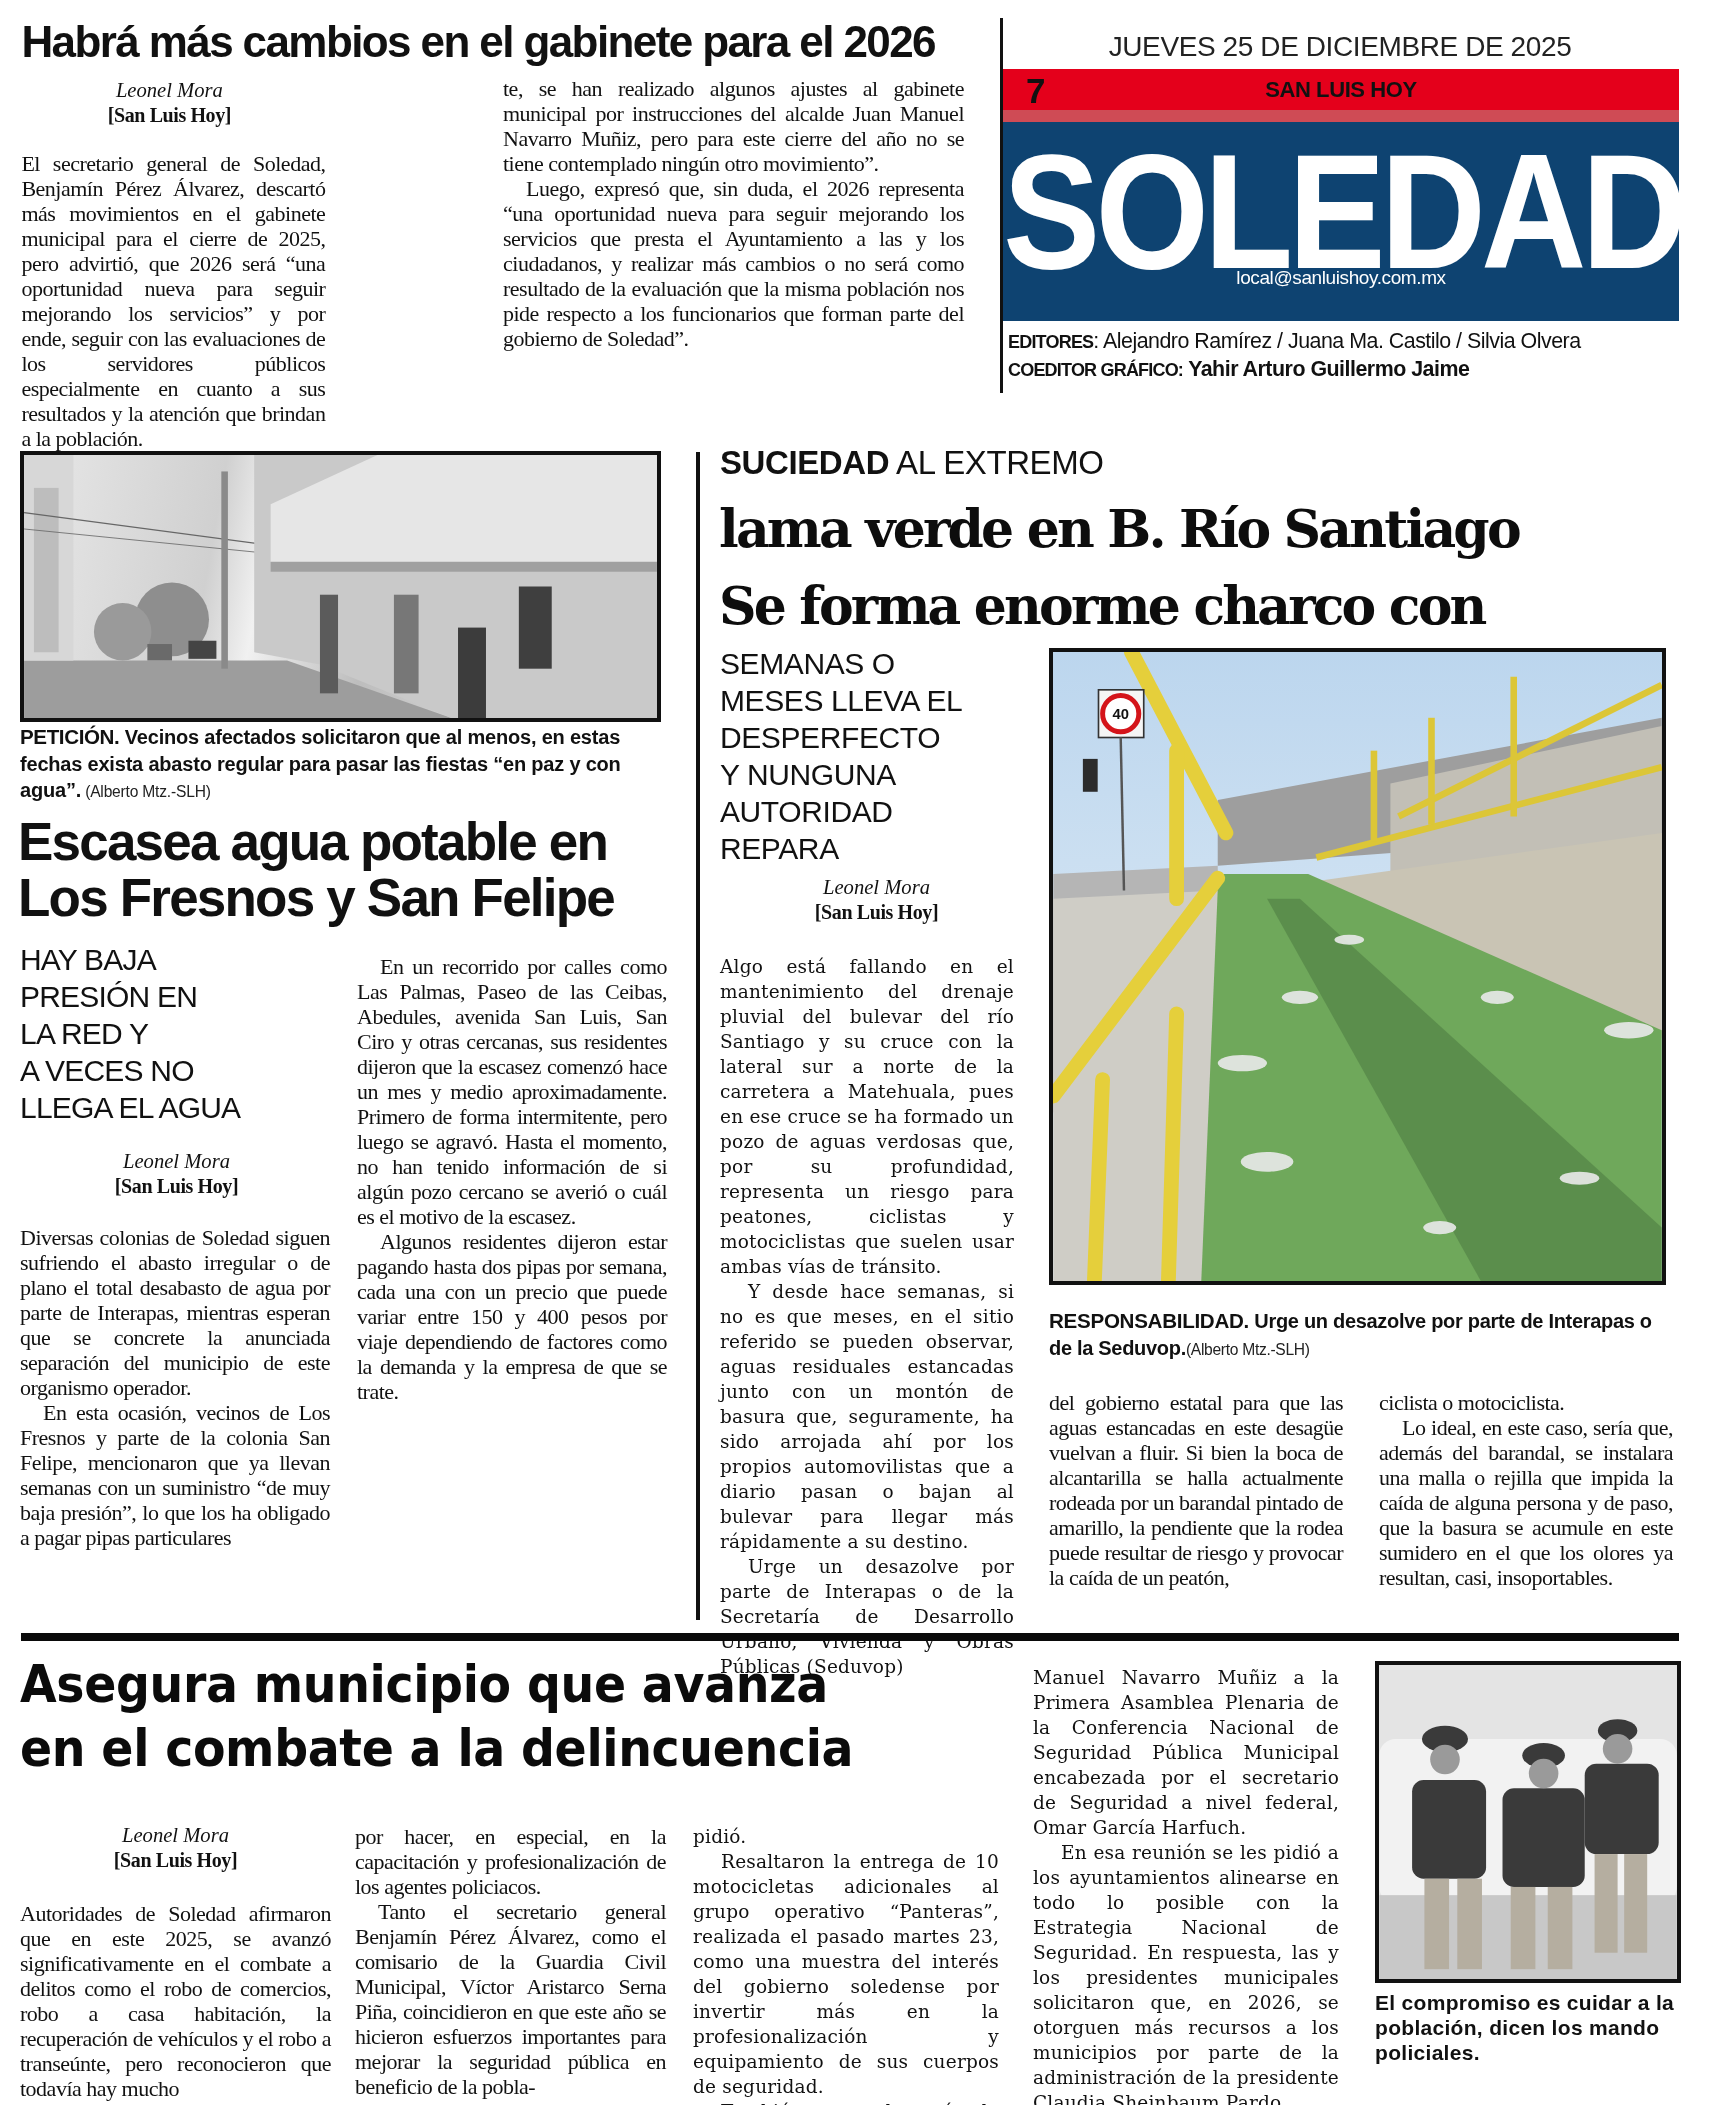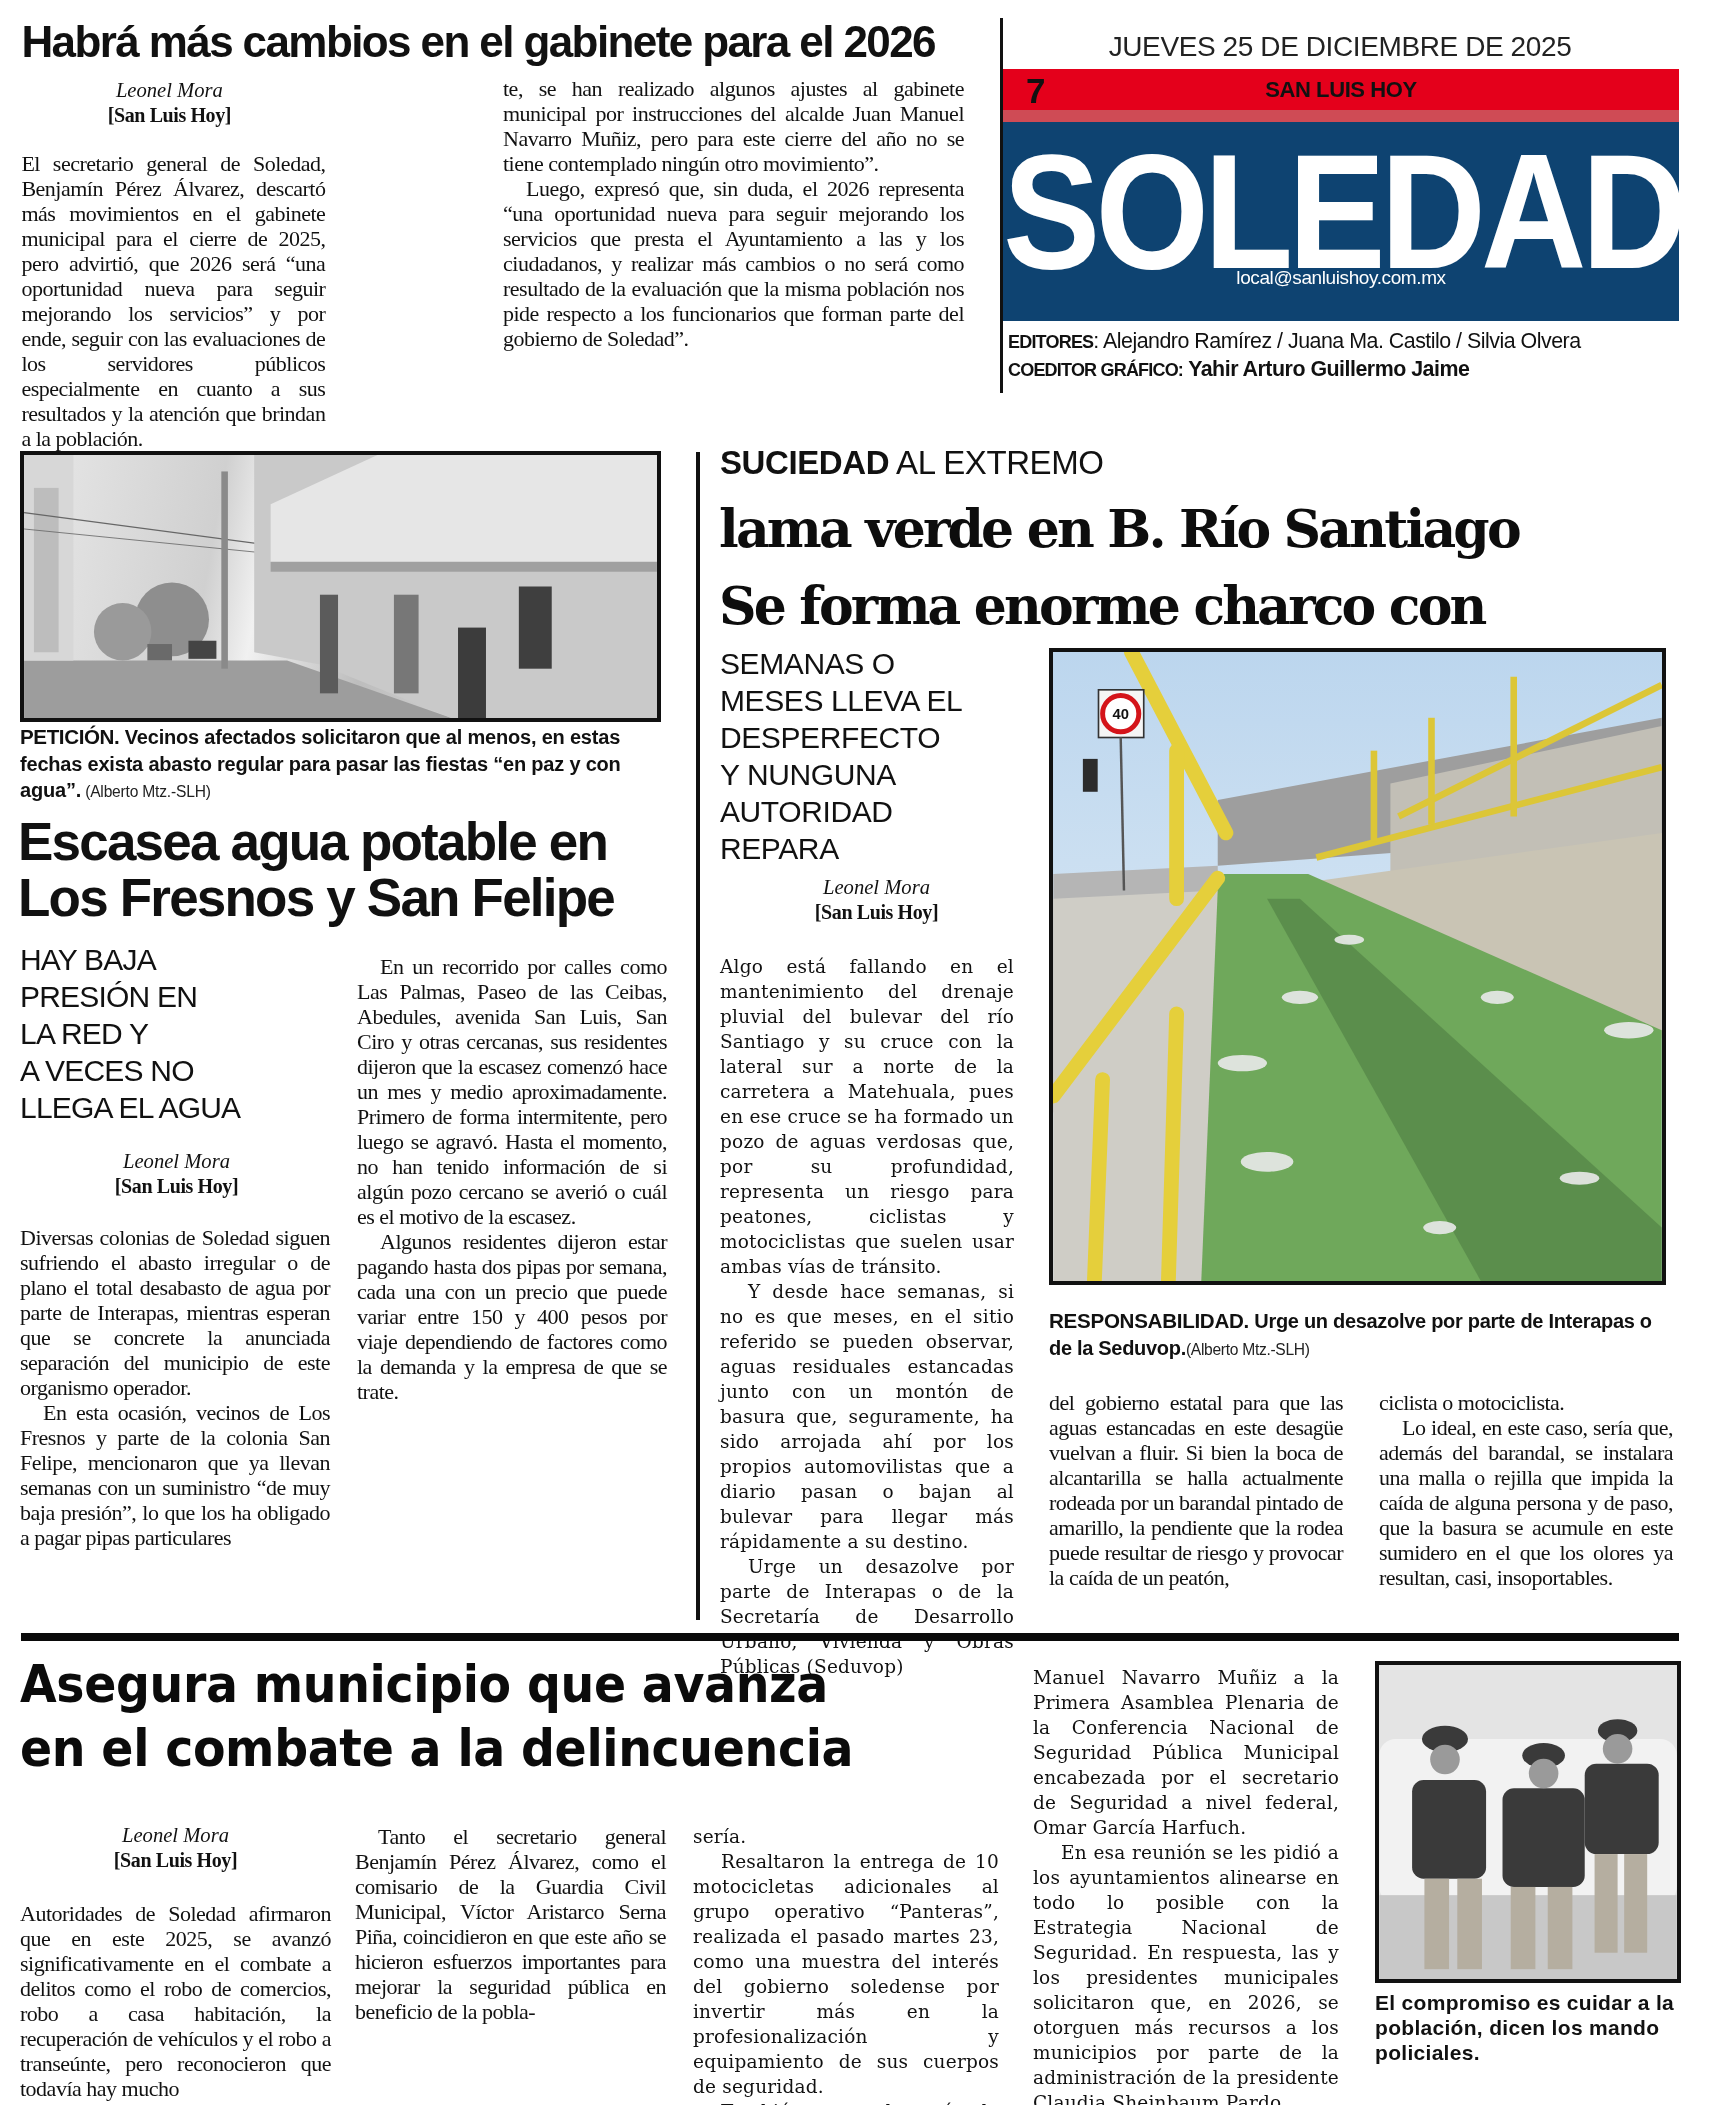--- a/index.html
+++ b/index.html
@@ -224,25 +224,26 @@
   <div class="abs byline" style="left:20px; top:1822px; width:311px;">
     <span class="name">Leonel Mora</span>
     <span class="org">[San Luis Hoy]</span>
   </div>
 
   <div class="abs narrow" style="left:20px; top:1901px; width:311px;">
     <p>Autoridades de Soledad afirmaron que en este 2025, se avanzó significativamente en el combate a delitos como el robo de comercios, robo a casa habitación, la recuperación de vehículos y el robo a transeúnte, pero reconocieron que todavía hay mucho</p>
   </div>
 
   <div class="abs narrow" style="left:355px; top:1824px; width:311px;">
+    <p>por hacer, en especial, en la capacitación y profesionalización de los agentes policiacos.</p>
     <p class="ind" style="text-indent:23px;">Tanto el secretario general Benjamín Pérez Álvarez, como el comisario de la Guardia Civil Municipal, Víctor Aristarco Serna Piña, coincidieron en que este año se hicieron esfuerzos importantes para mejorar la seguridad pública en beneficio de la pobla-</p>
   </div>
 
   <div class="abs wide" style="left:693px; top:1824px; width:306px;">
-    <p>sería.</p>
+    <p>pidió.</p>
     <p class="ind" style="text-indent:28px;">Resaltaron la entrega de 10 motocicletas adicionales al grupo operativo “Panteras”, realizada el pasado martes 23, como una muestra del interés del gobierno soledense por invertir más en la profesionalización y equipamiento de sus cuerpos de seguridad.</p>
     <p class="ind" style="text-indent:28px;">También se destacó la asistencia reciente del alcalde Juan</p>
   </div>
 
   <div class="abs wide" style="left:1033px; top:1665px; width:306px;">
     <p>Manuel Navarro Muñiz a la Primera Asamblea Plenaria de la Conferencia Nacional de Seguridad Pública Municipal encabezada por el secretario de Seguridad a nivel federal, Omar García Harfuch.</p>
     <p class="ind" style="text-indent:28px;">En esa reunión se les pidió a los ayuntamientos alinearse en todo lo posible con la Estrategia Nacional de Seguridad. En respuesta, las y los presidentes municipales solicitaron que, en 2026, se otorguen más recursos a los municipios por parte de la administración de la presidente Claudia Sheinbaum Pardo.</p>
   </div>
 
   <div class="abs photo" style="left:1375px; top:1661px; width:306px; height:322px; background:#dcdcdc;">

